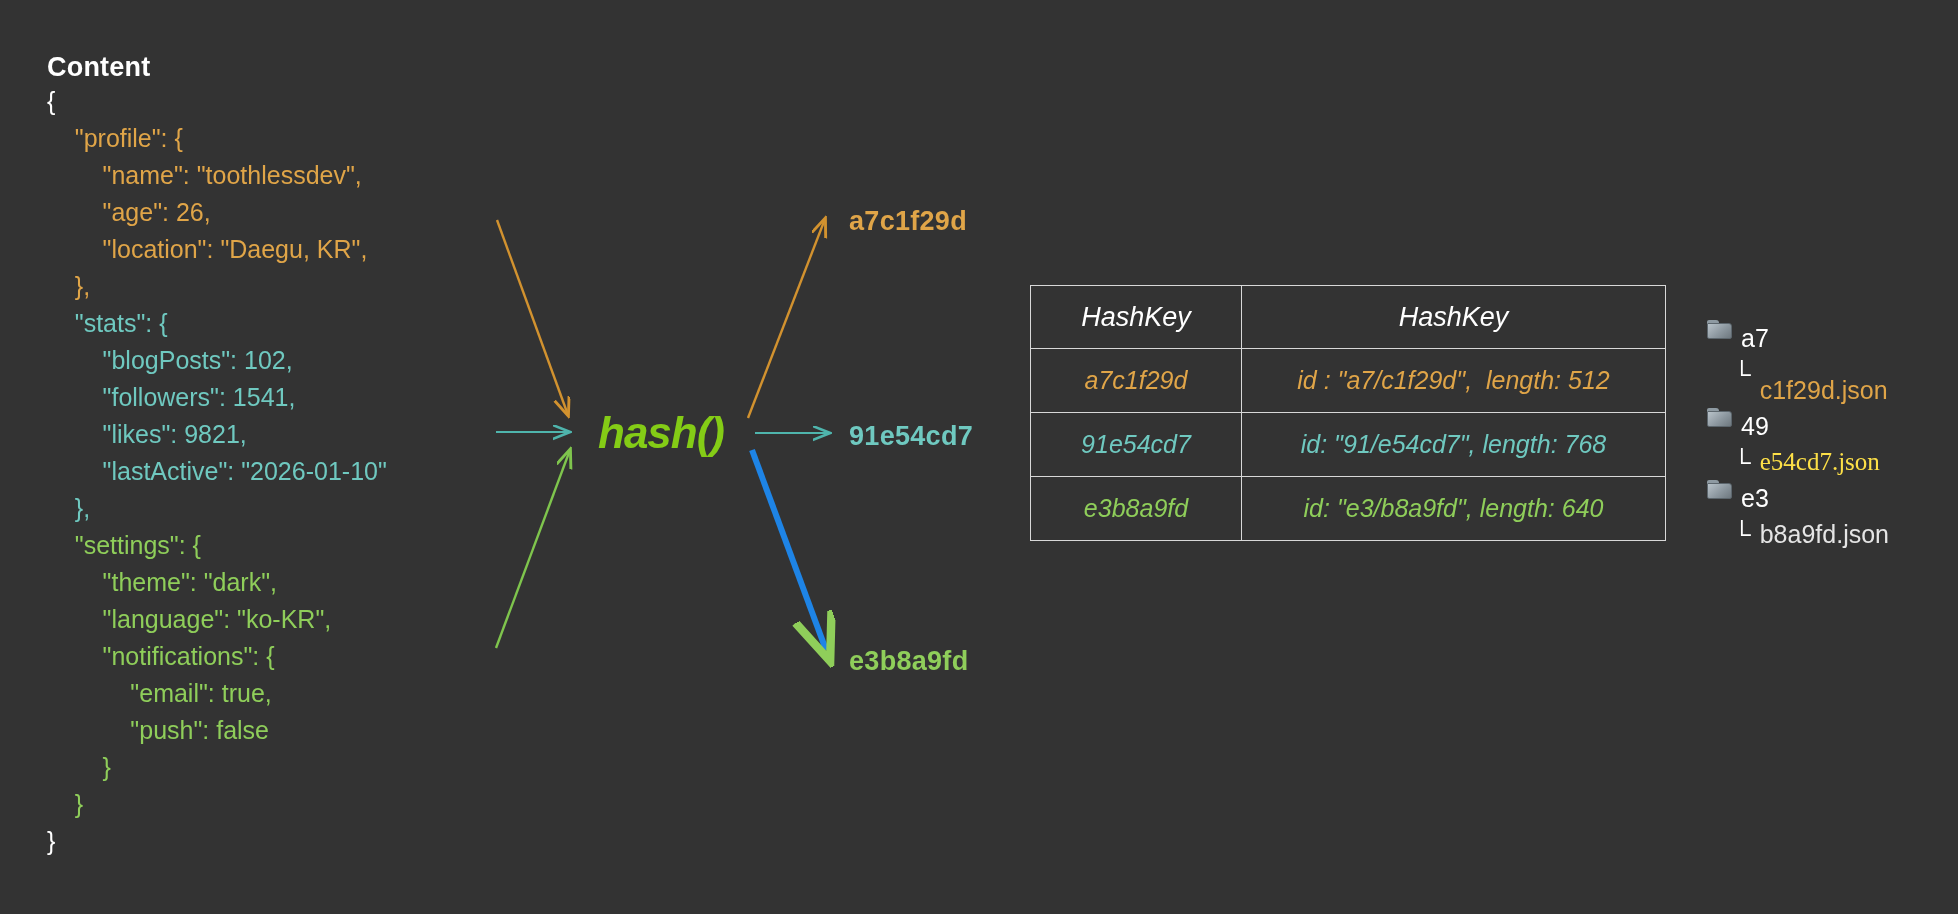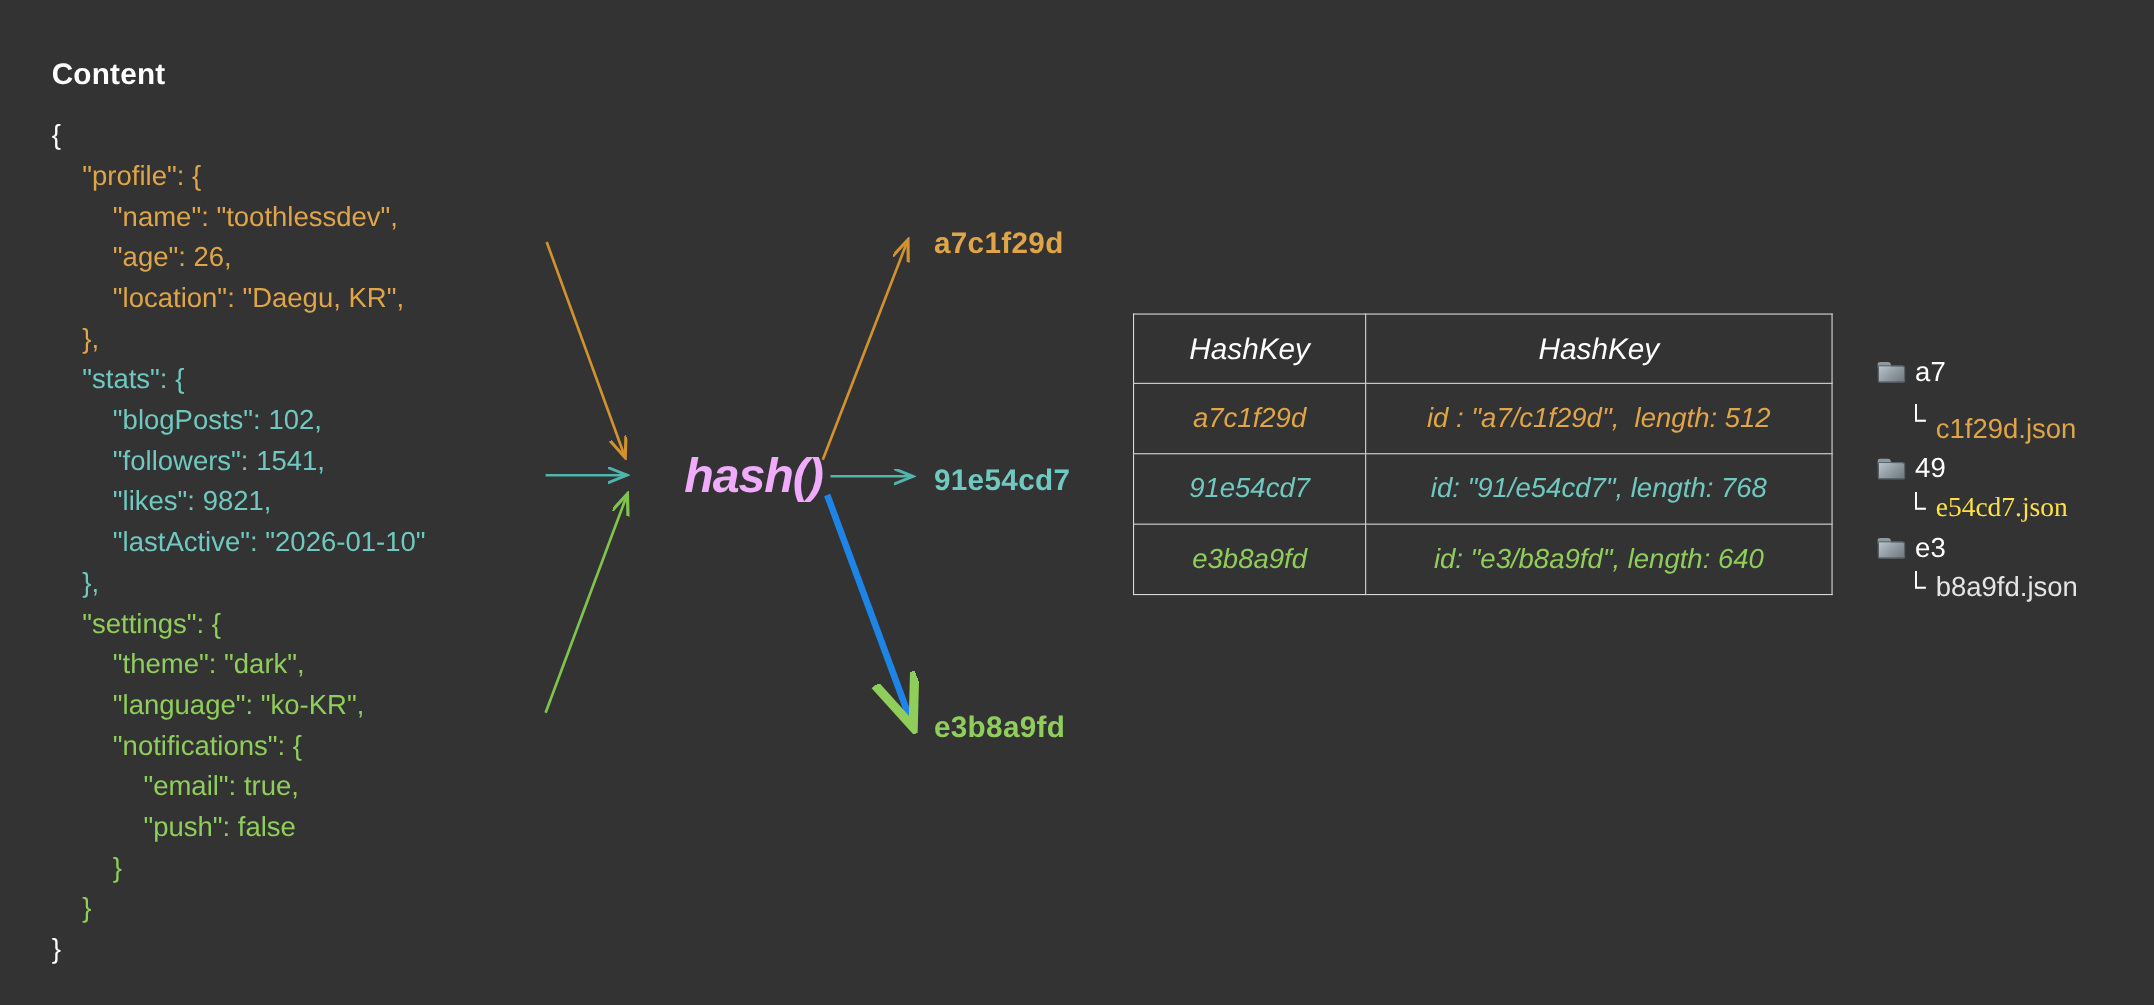--- a/index.html
+++ b/index.html
@@ -21,21 +21,20 @@
     position: absolute;
     left: 47px;
     top: 52px;
     width: 560px;
   }
   #content-title {
     font-size: 27px;
     font-weight: bold;
     color: #ffffff;
     letter-spacing: 0.2px;
-    margin-bottom: 22px;
   }
   .json-line {
     font-size: 25px;
     line-height: 37px;
     white-space: pre;
     color: #ffffff;
   }
   .c-white  { color: #ffffff; }
   .c-orange { color: #e0a548; }
   .c-teal   { color: #6fc9c0; }
@@ -50,23 +49,22 @@
     height: 914px;
     pointer-events: none;
   }
   #hash-label {
     position: absolute;
     left: 598px;
     top: 408px;
     font-size: 44px;
     font-weight: bold;
     font-style: italic;
-    color: #f0abfc;
+    color: #84cc16;
     letter-spacing: -1px;
-    margin-left: 24px;
   }
   .hash-out {
     position: absolute;
     font-size: 27px;
     font-weight: bold;
     letter-spacing: 0.3px;
   }
   #out-a7 { left: 849px; top: 206px; color: #e0a548; }
   #out-91 { left: 849px; top: 421px; color: #6fc9c0; }
   #out-e3 { left: 849px; top: 646px; color: #8fce5a; }
@@ -102,21 +100,20 @@
     position: absolute;
     left: 1707px;
     top: 320px;
   }
   .tree-folder, .tree-file {
     font-size: 25px;
     line-height: 36px;
     white-space: pre;
     color: #ffffff;
     display: flex;
-    align-items: center;
   }
   .tree-file { padding-left: 26px; }
   .folder-ico {
     display: inline-block;
     width: 25px;
     height: 19px;
     margin-right: 9px;
     position: relative;
     flex: none;
   }

